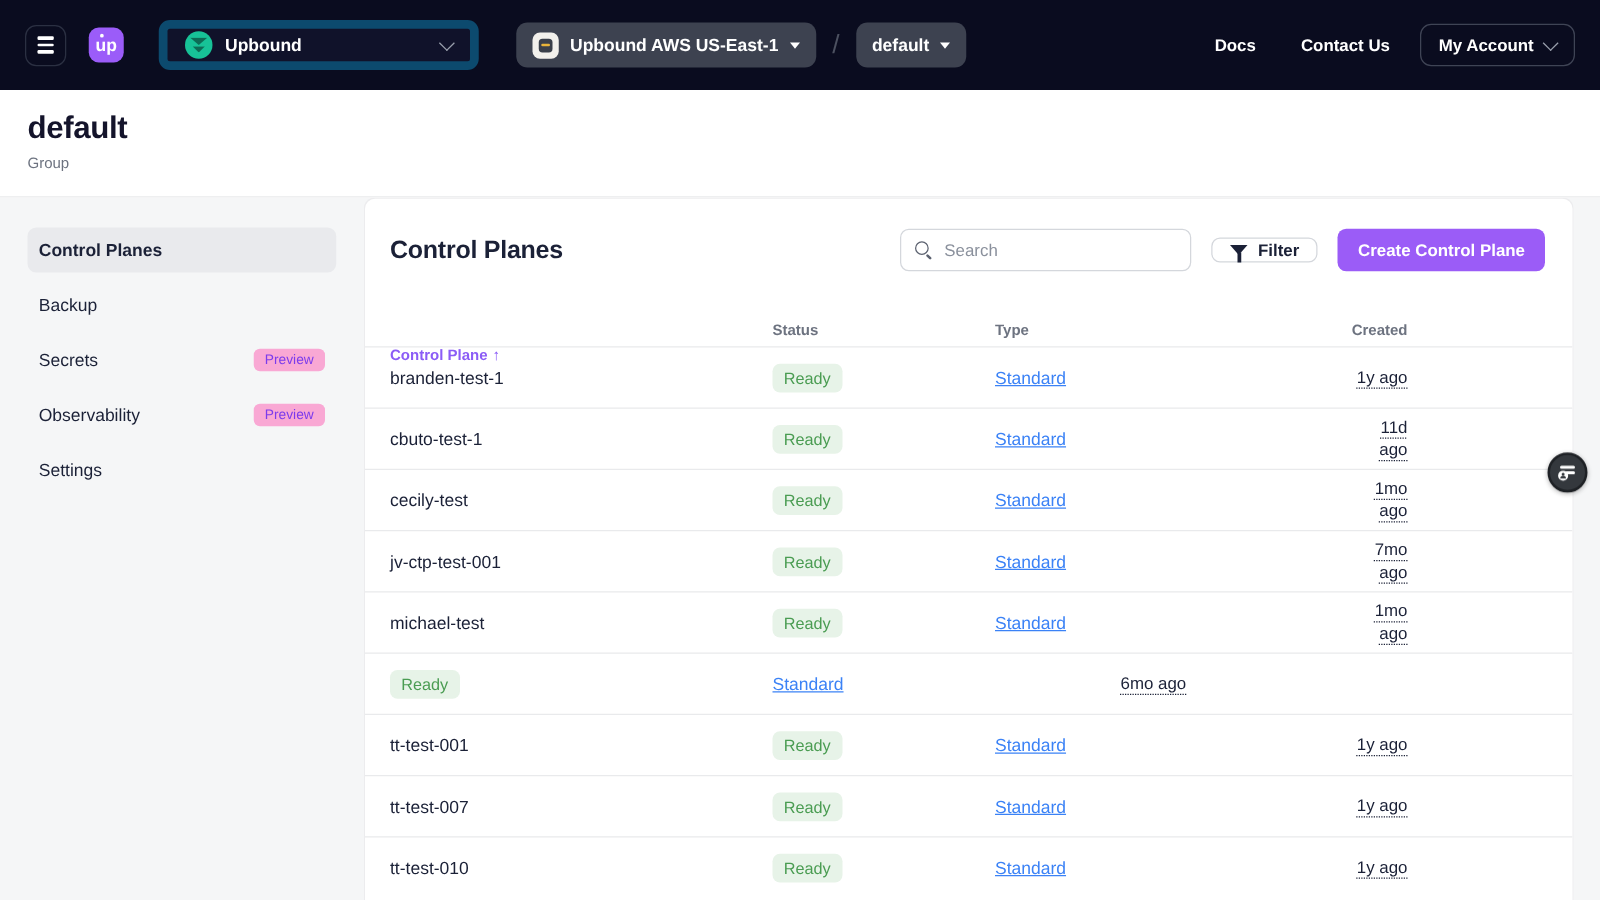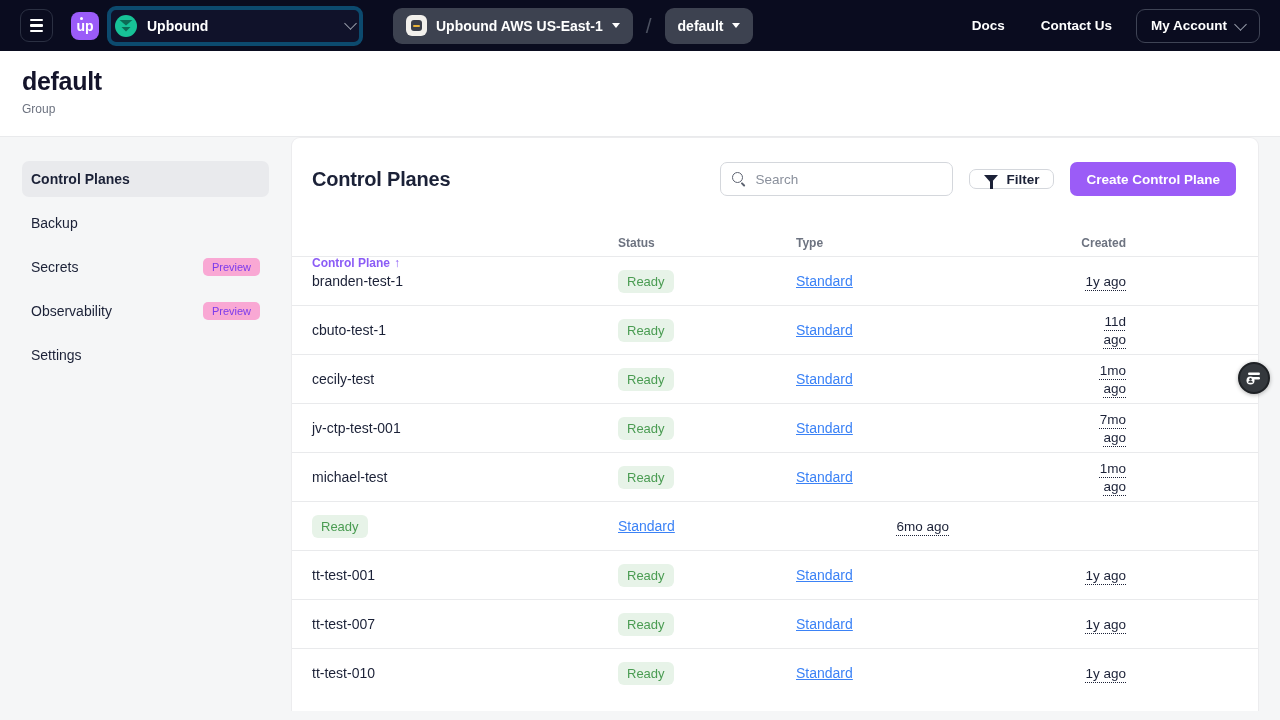--- a/index.html
+++ b/index.html
@@ -1,33 +1,33 @@
 <!DOCTYPE html>
 <html><head>
 <meta charset="utf-8">
 <style>
   * { margin:0; padding:0; box-sizing:border-box; }
   html,body { width:1280px; height:720px; overflow:hidden; background:#f5f6f7;
     font-family:"Liberation Sans", sans-serif; }
 
   
-  .navbar { height:51px; background:#0a0c1f; display:flex; align-items:center;
+  .navbar { height:72px; background:#0a0c1f; display:flex; align-items:center;
     padding:0 20px; gap:0; }
   .nav-left { display:flex; align-items:center; flex:1; }
   .hamburger-btn { width:33px; height:33px; border:1px solid #2b3042; border-radius:9px;
     background:transparent; display:flex; flex-direction:column; justify-content:center;
     align-items:center; gap:3px; cursor:pointer; }
   .hamburger-btn span { display:block; width:13px; height:2.5px; background:#fff; border-radius:1px; }
   .brand-logo { width:28px; height:28px; background:#9b5cf9; border-radius:8px; margin-left:18px;
     display:flex; align-items:center; justify-content:center; color:#fff; font-weight:bold;
     font-size:14px; position:relative; }
   .brand-logo::after { content:""; position:absolute; top:5px; left:9px; width:3px; height:3px;
     border-radius:50%; background:#fff; }
-  .org-select { margin-left:8px; width:256px; height:40px; border:4px solid #0c4a6e;
-    border-radius:9px; display:flex; align-items:center; padding:0 4px; gap:10px;
+  .org-select { margin-left:28px; width:256px; height:40px; border:7px solid #0c4a6e;
+    border-radius:9px; display:flex; align-items:center; padding:0 14px; gap:10px;
     background:#10122a; cursor:pointer; }
   .org-avatar { width:22px; height:22px; border-radius:50%; background:#17c297; position:relative; overflow:hidden; }
   .org-avatar::before { content:""; position:absolute; left:4px; top:5px; width:14px; height:6px;
     background:#0d6b55; clip-path:polygon(0 0, 50% 100%, 100% 0); }
   .org-avatar::after { content:""; position:absolute; left:6px; top:12px; width:10px; height:5px;
     background:#0d6b55; clip-path:polygon(0 0, 50% 100%, 100% 0); }
   .org-select .label { color:#fff; font-size:14px; font-weight:bold; flex:1; }
   .chev-thin { width:9px; height:9px; border-right:1.8px solid #9aa0ad; border-bottom:1.8px solid #9aa0ad;
     transform:rotate(45deg); margin-top:-4px; }
   .ctx-pill { height:36px; background:#3d4250; border-radius:9px; display:flex; align-items:center;

